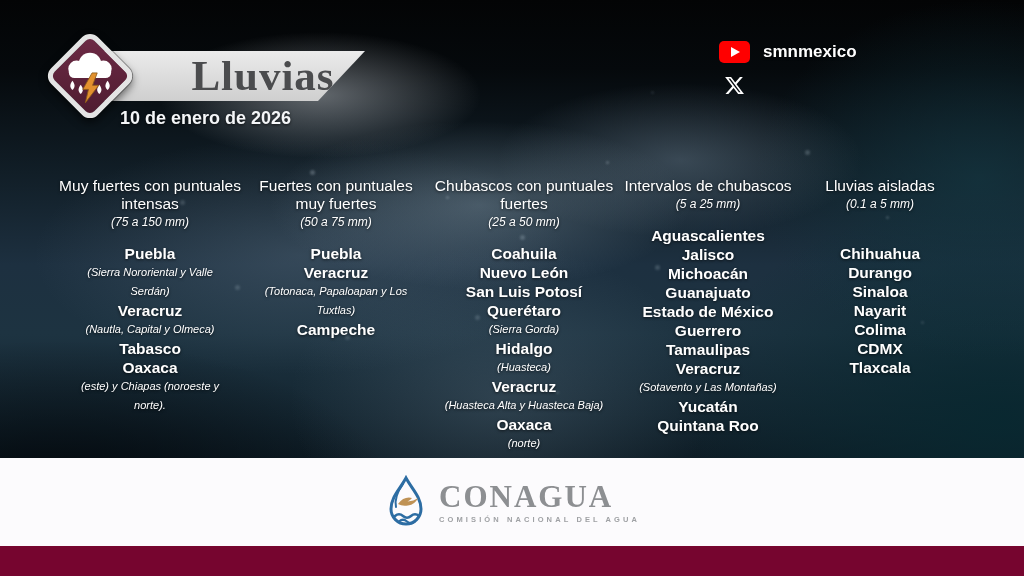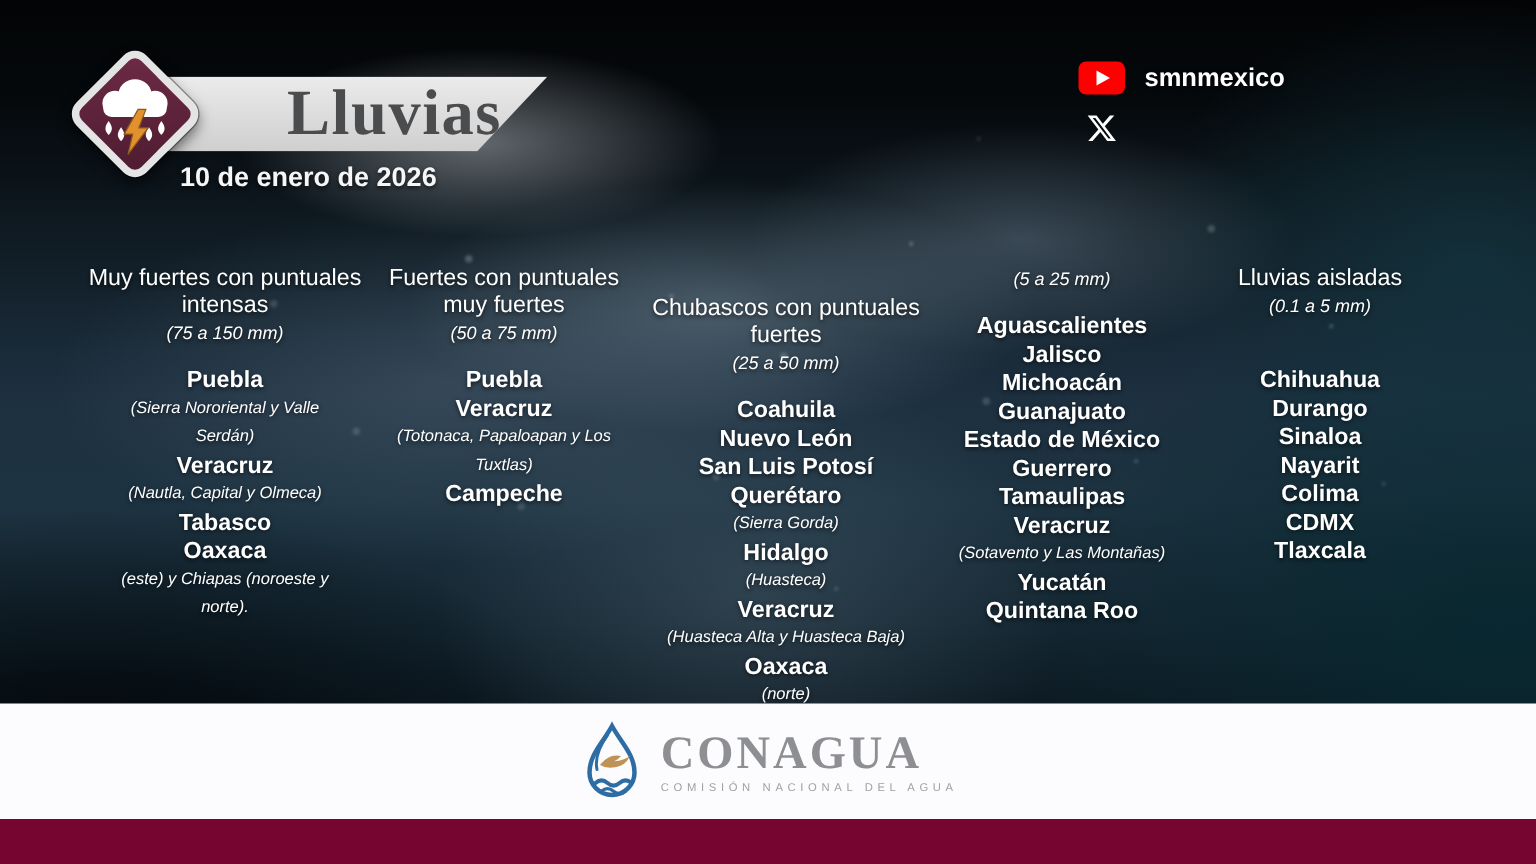--- a/index.html
+++ b/index.html
@@ -70,43 +70,43 @@
     display:flex; align-items:center; justify-content:center;
   }
   .yt-tri { width:0; height:0; border-left:9px solid #fff; border-top:5.5px solid transparent; border-bottom:5.5px solid transparent; margin-left:2px; }
   .xi { width:31px; display:flex; justify-content:center; }
   .handle { font-size:17px; font-weight:700; color:#fff; text-shadow:0 1px 3px rgba(0,0,0,.7); }
   
   .cols { position:absolute; top:177px; left:0; right:0; }
   .col { position:absolute; text-align:center; text-shadow:0 1px 3px rgba(0,0,0,.65); }
   .col1 { left:55px;  width:190px; }
   .col2 { left:248px; width:176px; }
-  .col3 { left:430px; width:188px;margin-top:20px; }
+  .col3 { left:430px; width:188px; }
   .col4 { left:618px; width:180px; }
   .col5 { left:798px; width:164px; }
   .col-title { font-size:15.5px; font-weight:400; line-height:18px; }
   .col-range { font-size:12px; font-style:italic; line-height:13px; margin-top:3px; }
   .col-body  { margin-top:15px; }
   .col5 .col-body { margin-top:33px; }
   .item.state { font-size:15.5px; font-weight:700; line-height:19px; }
   .item.note  { font-size:11px; font-style:italic; line-height:19px; }
   .col--wrapnotes .item.note { max-width:150px; margin-left:auto; margin-right:auto; }
   
   .fwhite {
-    position:absolute; left:0; right:0; bottom:30px; height:77px;
+    position:absolute; left:0; right:0; bottom:30px; height:88px;
     background:#fcfbfd; display:flex; align-items:center; justify-content:center;
   }
   .fbar { position:absolute; left:0; right:0; bottom:0; height:30px; background:#76052f; }
   .logo { display:flex; align-items:center; gap:11px; }
   .ltext { display:flex; flex-direction:column; }
   .lname {
     font-family:"Liberation Serif", serif; font-weight:700;
     font-size:31px; line-height:31px; letter-spacing:2px; color:#8d8f92;
   }
-  .lsub { font-size:7.5px; letter-spacing:3.1px; color:#9fa1a4; margin-top:3px; font-weight:400; }
+  .lsub { font-size:7.5px; letter-spacing:3.1px; color:#9fa1a4; margin-top:3px; font-weight:700; }
 </style>
 </head>
 <body>
 
 <div class="stage">
   <div class="bg"></div>
   <div class="bokeh"></div>
 
   <div class="banner">
     <span class="title">Lluvias</span>
@@ -181,20 +181,21 @@
           <div class="item note">(Sierra Gorda)</div>
           <div class="item state">Hidalgo</div>
           <div class="item note">(Huasteca)</div>
           <div class="item state">Veracruz</div>
           <div class="item note">(Huasteca Alta y Huasteca Baja)</div>
           <div class="item state">Oaxaca</div>
           <div class="item note">(norte)</div>
         </div>
     </section>
     <section class="col col4">
+      <h2 class="col-title">Intervalos de chubascos</h2>
       <div class="col-range">(5 a 25 mm)</div>
       <div class="col-body">
           <div class="item state">Aguascalientes</div>
           <div class="item state">Jalisco</div>
           <div class="item state">Michoacán</div>
           <div class="item state">Guanajuato</div>
           <div class="item state">Estado de México</div>
           <div class="item state">Guerrero</div>
           <div class="item state">Tamaulipas</div>
           <div class="item state">Veracruz</div>

